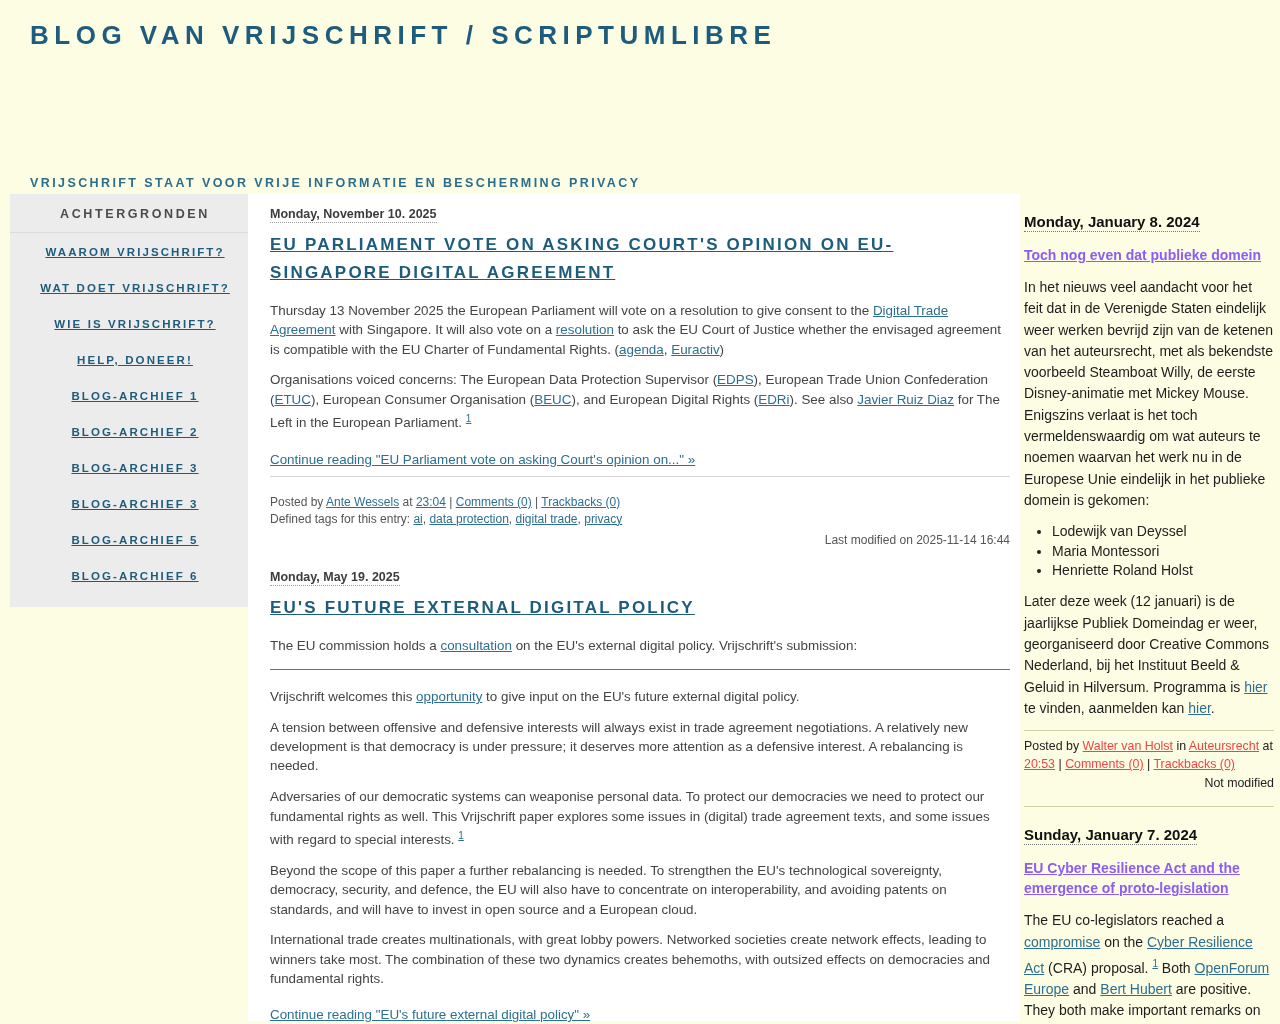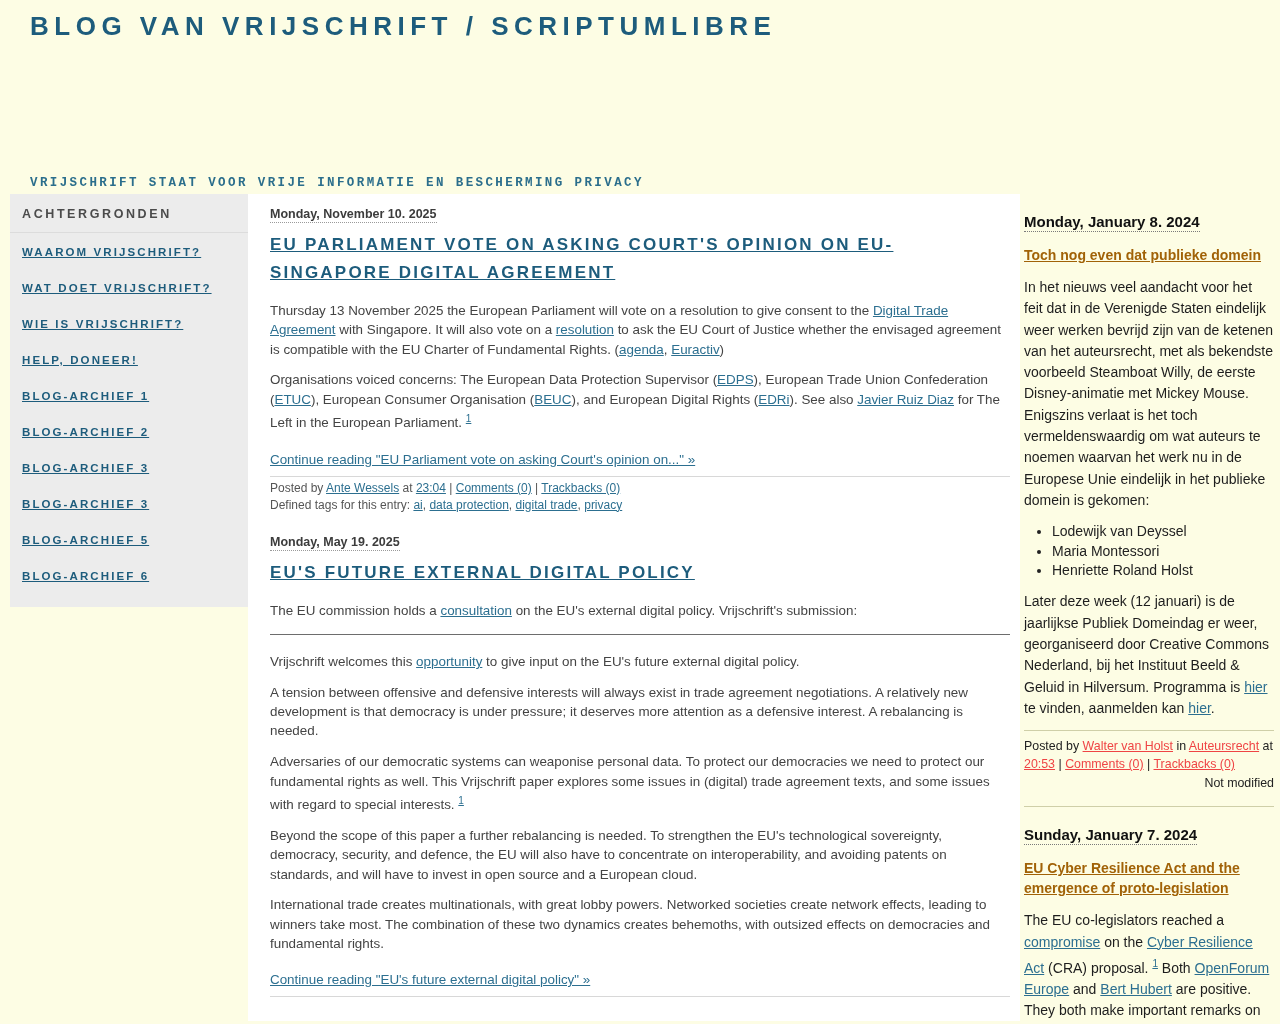--- a/index.html
+++ b/index.html
@@ -8,62 +8,62 @@
     width: 1280px; height: 1024px;
     overflow: hidden;
     background: #fdfde4;
     font-family: "Liberation Sans", sans-serif;
   }
   body { position: relative; }
 
   
   #banner {
     height: 172px;
-    padding: 12px 0 0 30px;
+    padding: 21px 0 0 30px;
     background: #fdfde4;
   }
   #blog-title {
     font-size: 26px;
     font-weight: bold;
     letter-spacing: 5.5px;
     color: #1d5c7c;
     line-height: 1.1;
     margin: 0;
     white-space: nowrap;
   }
   #tagline {
     padding: 0 0 0 30px;
     font-size: 12.5px;
     font-weight: bold;
     letter-spacing: 2.4px;
     color: #2b6e8c;
     height: 22px;
     line-height: 22px;
     background: #fdfde4;
-    font-family: Liberation Mono, monospace;
   }
 
   
   #page {
     position: relative;
     width: 1280px;
     height: 827px;
   }
   #content-bg {
     position: absolute;
     left: 248px; top: 0;
     width: 772px; height: 827px;
     background: #ffffff;
   }
 
   
   #left-sidebar {
     position: absolute;
     left: 10px; top: 0;
     width: 238px;
+    text-align: center;
   }
   .side-box { background: #ececec; padding: 0 0 14px 0; }
   .side-box-title {
     font-size: 12.5px;
     font-weight: bold;
     letter-spacing: 2.6px;
     color: #4b4b4b;
     padding: 13px 0 11px 12px;
     border-bottom: 1px solid #dcdcdc;
   }
@@ -124,21 +124,21 @@
     border-top: 1.5px solid #6d6d6d;
     margin: 14px 0 17px 0;
   }
   .continue {
     font-size: 13.4px;
     margin: 19px 0 9px 0;
   }
   .continue a { color: #2c6f90; text-decoration: underline; cursor: pointer; }
   .post-foot {
     border-top: 1px solid #d8d8d8;
-    padding-top: 3px;
+    padding-top: 17px;
     font-size: 12px;
     line-height: 17px;
     color: #555;
   }
   .post-foot a { color: #2c6f90; text-decoration: underline; cursor: pointer; }
   .lastmod {
     text-align: right;
     font-size: 12px;
     color: #555;
     margin-top: 4px;
@@ -159,21 +159,21 @@
     display: inline-block;
     padding-bottom: 1px;
     margin: 19px 0 13px 0;
   }
   .r-title {
     font-size: 14px;
     font-weight: bold;
     line-height: 20px;
     margin: 0 0 12px 0;
   }
-  .r-title a { color: #a16207; text-decoration: underline; cursor: pointer; }
+  .r-title a { color: #8b5cf6; text-decoration: underline; cursor: pointer; }
   .r-body p {
     font-size: 14px;
     line-height: 21.3px;
     color: #1d1d1d;
     margin: 0 0 11px 0;
   }
   .r-body a { color: #2c6f90; text-decoration: underline; cursor: pointer; }
   .r-body ul {
     margin: 0 0 11px 0;
     padding-left: 28px;
@@ -246,20 +246,21 @@
       <div class="post-date">Monday, November 10. 2025</div>
       <h2 class="post-title"><a>EU PARLIAMENT VOTE ON ASKING COURT'S OPINION ON EU-SINGAPORE DIGITAL AGREEMENT</a></h2>
       <div class="post-body">
         <p><span>Thursday 13 November 2025 the European Parliament will vote on a resolution to give consent to the </span><a class="inline-link">Digital Trade Agreement</a><span> with Singapore. It will also vote on a </span><a class="inline-link">resolution</a><span> to ask the EU Court of Justice whether the envisaged agreement is compatible with the EU Charter of Fundamental Rights. (</span><a class="inline-link">agenda</a><span>, </span><a class="inline-link">Euractiv</a><span>)</span></p>
         <p><span>Organisations voiced concerns: The European Data Protection Supervisor (</span><a class="inline-link">EDPS</a><span>), European Trade Union Confederation (</span><a class="inline-link">ETUC</a><span>), European Consumer Organisation (</span><a class="inline-link">BEUC</a><span>), and European Digital Rights (</span><a class="inline-link">EDRi</a><span>). See also </span><a class="inline-link">Javier Ruiz Diaz</a><span> for The Left in the European Parliament. </span><sup class="fn"><a>1</a></sup></p>
       </div>
       <div class="continue"><a>Continue reading "EU Parliament vote on asking Court's opinion on..." »</a></div>
       <div class="post-foot">
         <div><span>Posted by </span><a>Ante Wessels</a><span> at </span><a>23:04</a><span> | </span><a>Comments (0)</a><span> | </span><a>Trackbacks (0)</a></div>
         <div><span>Defined tags for this entry: </span><a>ai</a>, <a>data protection</a>, <a>digital trade</a>, <a>privacy</a></div>
+        <div class="lastmod">Last modified on 2025-11-14 16:44</div>
       </div>
     </div>
 
     <div class="post">
       <div class="post-date">Monday, May 19. 2025</div>
       <h2 class="post-title"><a>EU'S FUTURE EXTERNAL DIGITAL POLICY</a></h2>
       <div class="post-body">
         <p><span>The EU commission holds a </span><a class="inline-link">consultation</a><span> on the EU's external digital policy. Vrijschrift's submission:</span></p>
         <hr class="sep-strong">
         <p><span>Vrijschrift welcomes this </span><a class="inline-link">opportunity</a><span> to give input on the EU's future external digital policy.</span></p>

